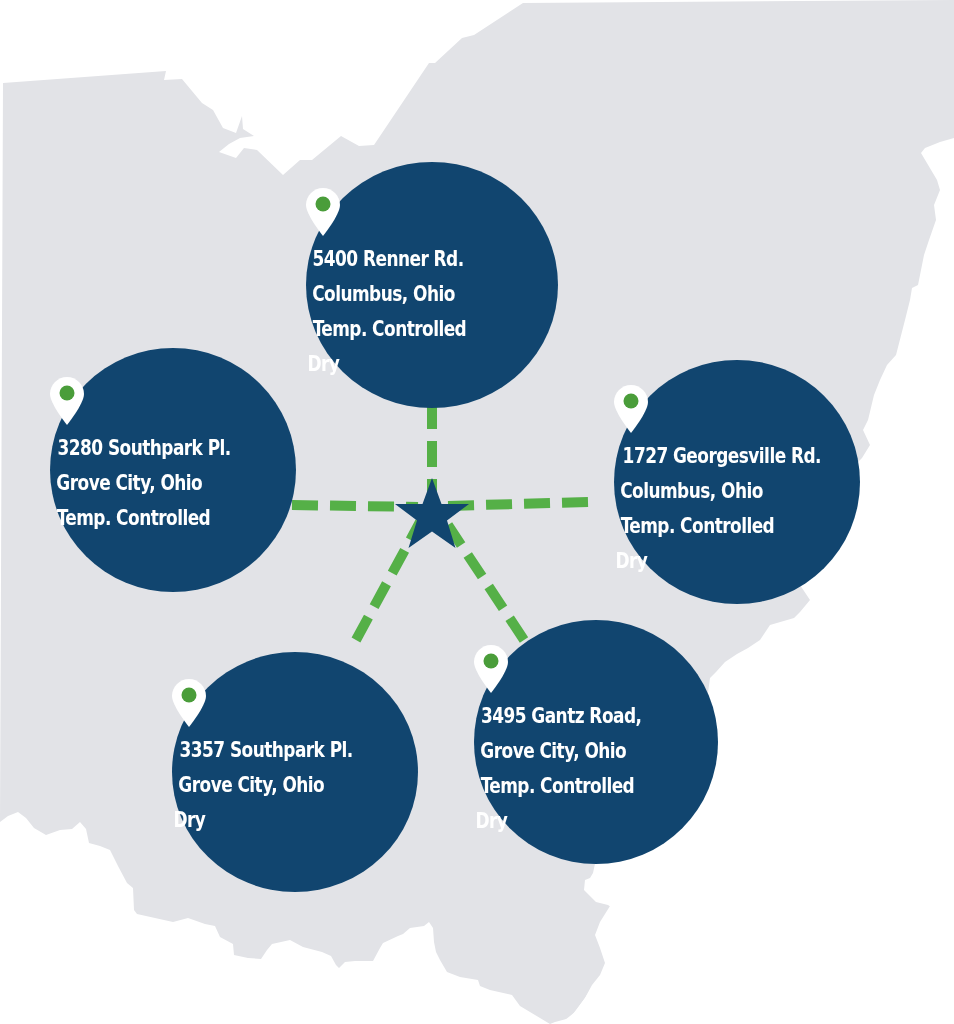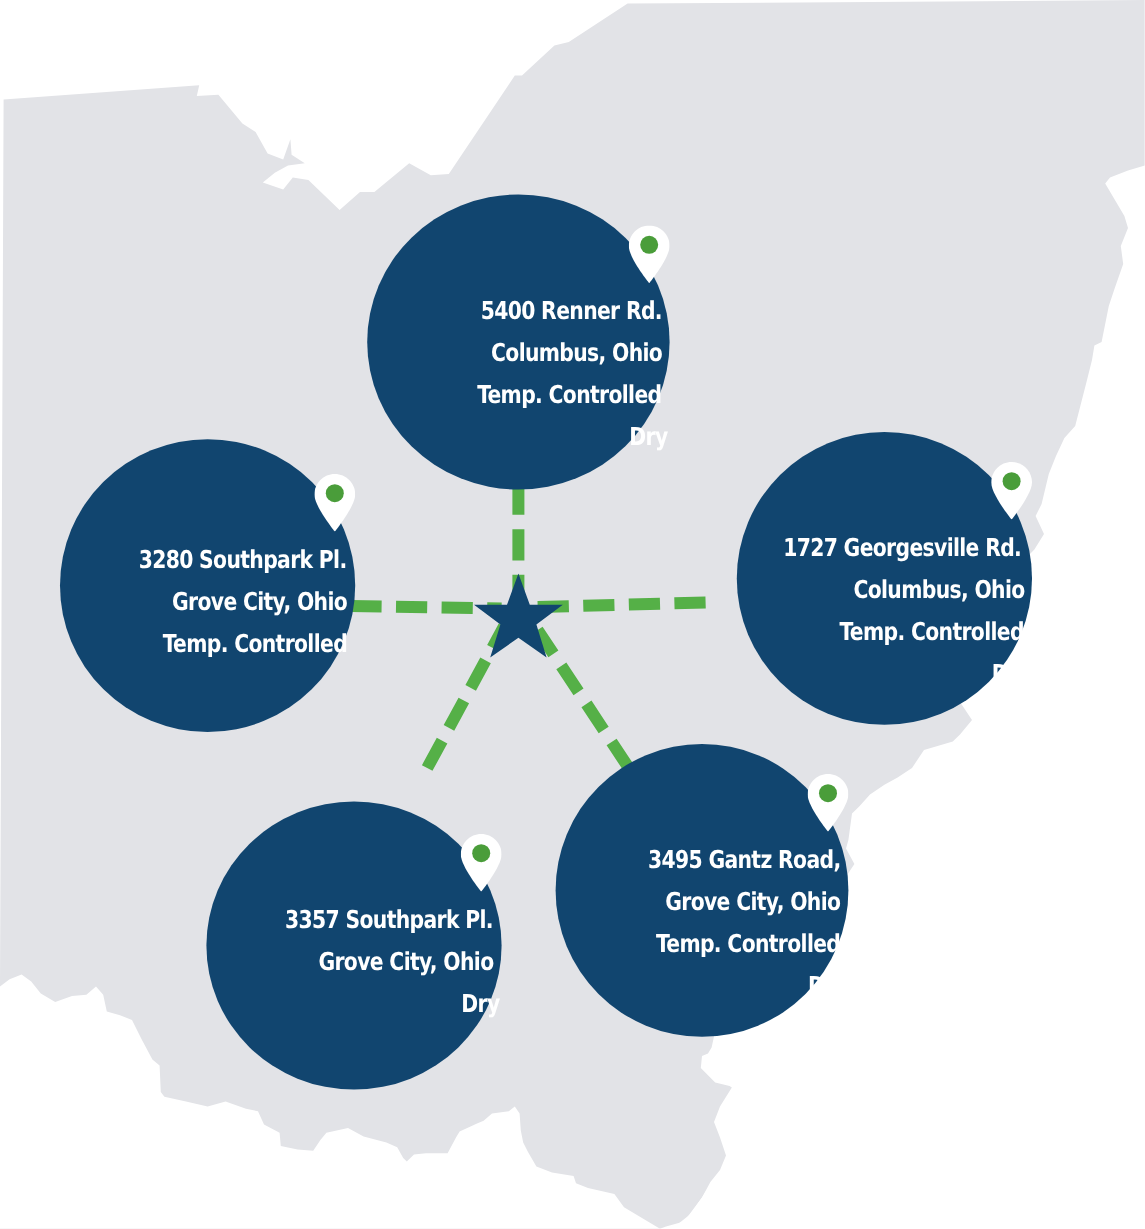--- a/index.html
+++ b/index.html
@@ -1,21 +1,21 @@
 <!DOCTYPE html>
 <html><head>
 <meta charset="utf-8">
 <style>
   html, body { margin:0; padding:0; background:#ffffff; }
   body { width:954px; height:1024px; position:relative; overflow:hidden;
          font-family:"DejaVu Sans Condensed","DejaVu Sans", "Liberation Sans", sans-serif; }
   .stage { position:absolute; left:0; top:0; width:954px; height:1024px; }
   svg.map { position:absolute; left:0; top:0; }
   .site { position:absolute; border-radius:50%; background:#11456f;
-          display:flex; flex-direction:column; align-items:flex-end; justify-content:center;
+          display:flex; flex-direction:column; align-items:flex-start; justify-content:center;
           color:#ffffff; text-align:center; box-sizing:border-box; }
   .site .pin { width:34px; height:48px; margin-bottom:6px; }
   .site .line { font-weight:bold; font-size:20.5px; line-height:35px; letter-spacing:-0.6px;
                 white-space:nowrap; transform:scaleX(0.92); }
   .hub { position:absolute; }
 </style>
 </head>
 <body>
 
 <div class="stage">
@@ -68,52 +68,52 @@
     <svg class="pin" viewBox="0 0 34 48">
       <path fill="#ffffff" d="M17,0 C7.6,0 0,7.6 0,17 C0,27 17,48 17,48 C17,48 34,27 34,17 C34,7.6 26.4,0 17,0 Z"></path>
       <circle cx="17" cy="16" r="7.5" fill="#4a9d3a"></circle>
     </svg>
     <div class="line">5400 Renner Rd.</div>
     <div class="line">Columbus, Ohio</div>
     <div class="line">Temp. Controlled</div>
     <div class="line">Dry</div>
   </div>
 
-  <div class="site" style="left:50px; top:366px; width:246px; height:244px; padding-bottom:28px;">
+  <div class="site" style="left:50px; top:348px; width:246px; height:244px; padding-bottom:28px;">
     <svg class="pin" viewBox="0 0 34 48">
       <path fill="#ffffff" d="M17,0 C7.6,0 0,7.6 0,17 C0,27 17,48 17,48 C17,48 34,27 34,17 C34,7.6 26.4,0 17,0 Z"></path>
       <circle cx="17" cy="16" r="7.5" fill="#4a9d3a"></circle>
     </svg>
     <div class="line">3280 Southpark Pl.</div>
     <div class="line">Grove City, Ohio</div>
     <div class="line">Temp. Controlled</div>
   </div>
 
   <div class="site" style="left:614px; top:360px; width:246px; height:244px;">
     <svg class="pin" viewBox="0 0 34 48">
       <path fill="#ffffff" d="M17,0 C7.6,0 0,7.6 0,17 C0,27 17,48 17,48 C17,48 34,27 34,17 C34,7.6 26.4,0 17,0 Z"></path>
       <circle cx="17" cy="16" r="7.5" fill="#4a9d3a"></circle>
     </svg>
     <div class="line">1727 Georgesville Rd.</div>
     <div class="line">Columbus, Ohio</div>
     <div class="line">Temp. Controlled</div>
     <div class="line">Dry</div>
   </div>
 
-  <div class="site" style="left:172px; top:668px; width:246px; height:240px; padding-bottom:28px;">
+  <div class="site" style="left:172px; top:652px; width:246px; height:240px; padding-bottom:28px;">
     <svg class="pin" viewBox="0 0 34 48">
       <path fill="#ffffff" d="M17,0 C7.6,0 0,7.6 0,17 C0,27 17,48 17,48 C17,48 34,27 34,17 C34,7.6 26.4,0 17,0 Z"></path>
       <circle cx="17" cy="16" r="7.5" fill="#4a9d3a"></circle>
     </svg>
     <div class="line">3357 Southpark Pl.</div>
     <div class="line">Grove City, Ohio</div>
     <div class="line">Dry</div>
   </div>
 
-  <div class="site" style="left:463px; top:620px; width:244px; height:244px;">
+  <div class="site" style="left:474px; top:620px; width:244px; height:244px;">
     <svg class="pin" viewBox="0 0 34 48">
       <path fill="#ffffff" d="M17,0 C7.6,0 0,7.6 0,17 C0,27 17,48 17,48 C17,48 34,27 34,17 C34,7.6 26.4,0 17,0 Z"></path>
       <circle cx="17" cy="16" r="7.5" fill="#4a9d3a"></circle>
     </svg>
     <div class="line">3495 Gantz Road,</div>
     <div class="line">Grove City, Ohio</div>
     <div class="line">Temp. Controlled</div>
     <div class="line">Dry</div>
   </div>
 

